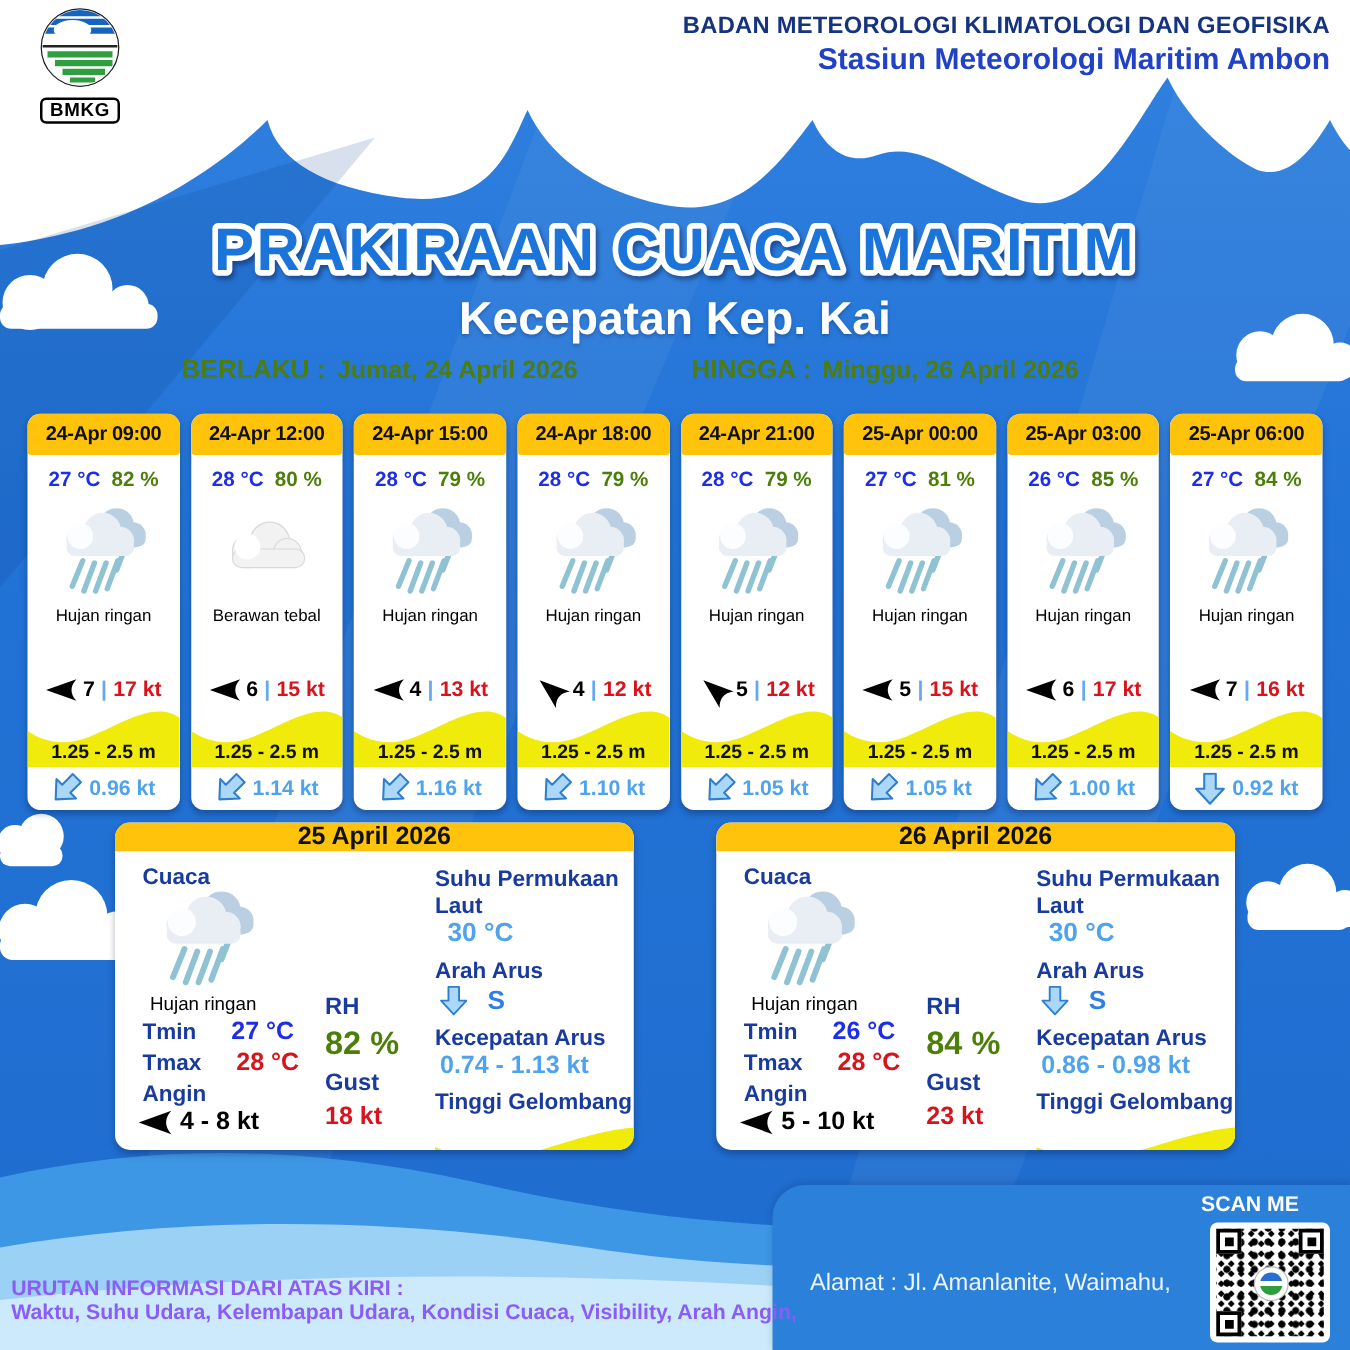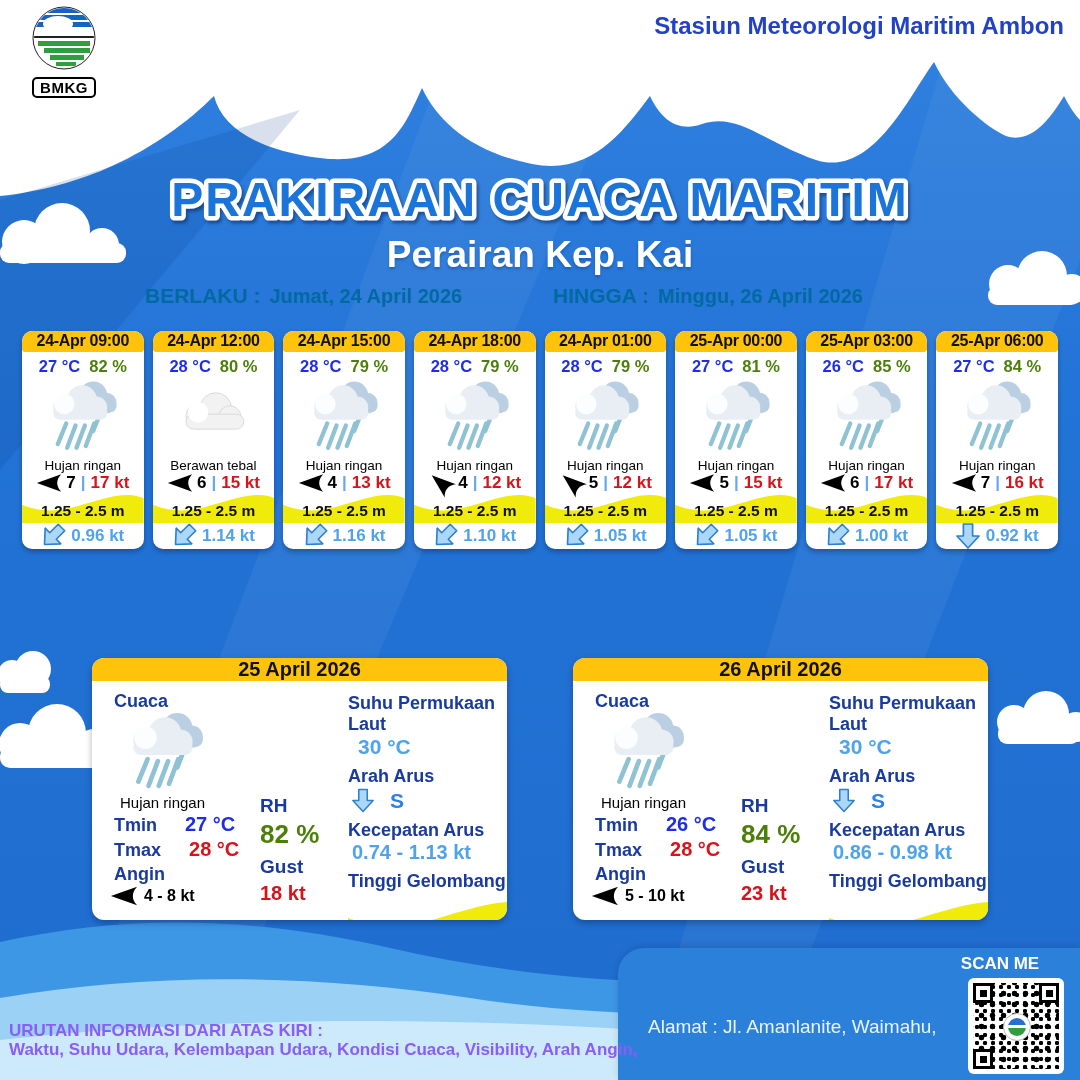--- a/index.html
+++ b/index.html
@@ -16,29 +16,29 @@
   .org-2{font-size:24px;font-weight:800;color:#2242C6;margin-top:2px;}
 
   
   .title-wrap{position:absolute;left:0;top:166px;width:1080px;text-align:center;z-index:2;}
   .title-svg text{font-family:"Liberation Sans",sans-serif;font-size:48px;font-weight:bold;
       letter-spacing:2px;fill:#1B74D9;stroke:#fff;stroke-width:9px;paint-order:stroke;
       stroke-linejoin:round;}
   .title-svg{filter:drop-shadow(2px 3px 1.5px rgba(10,25,70,.45));}
   .subtitle{position:absolute;left:0;top:234px;width:1080px;text-align:center;color:#fff;
       font-size:37px;font-weight:800;z-index:2;text-shadow:0 2px 3px rgba(10,25,70,.3);}
-  .valid-row{position:absolute;left:0;top:284px;width:960px;height:30px;color:#0369a1;z-index:2;}
+  .valid-row{position:absolute;left:0;top:284px;width:960px;height:30px;color:#4d7c0f;z-index:2;}
   .valid-group{position:absolute;display:flex;gap:9px;align-items:baseline;white-space:nowrap;}
   .vg-1{left:145px;} .vg-2{left:553px;}
   .valid-label{font-size:21px;font-weight:800;}
   .valid-value{font-size:20px;font-weight:600;}
 
   
   .hourly-row{position:absolute;left:22px;right:22px;top:331px;display:flex;gap:9px;z-index:2;}
-  .hcard{flex:1;height:218px;background:#fff;border-radius:10px;display:flex;flex-direction:column;
+  .hcard{flex:1;height:317px;background:#fff;border-radius:10px;display:flex;flex-direction:column;
       box-shadow:0 3px 5px rgba(0,10,40,.3);overflow:hidden;}
   .hcard-time{height:33px;background:#FFC30B;border-radius:10px 10px 3px 3px;display:flex;
       align-items:center;justify-content:center;font-size:16px;font-weight:800;color:#111;
       letter-spacing:-.3px;}
   .hcard-temps{height:30px;display:flex;align-items:center;justify-content:center;gap:9px;
       padding-top:5px;}
   .hcard-temps .t{color:#1E2EE6;font-size:16.5px;font-weight:800;white-space:nowrap;}
   .hcard-temps .h{color:#4C7F0A;font-size:16.5px;font-weight:800;white-space:nowrap;}
   .hcard-icon{height:86px;display:flex;align-items:center;justify-content:center;}
   .wx{display:none;}
@@ -66,21 +66,21 @@
   .dcard-date{height:38px;background:#FFC30B;display:flex;align-items:center;justify-content:center;
       font-size:20px;font-weight:800;color:#111;}
   .dcard-body{flex:1;display:grid;grid-template-columns:150px 88px 1fr;padding:10px 12px 8px 18px;}
   .dlabel{font-size:18px;color:#1A3B9E;font-weight:600;}
   .dcol1 .dlabel{margin-left:4px;}
   .dcard-icon{margin:-4px 0 -6px 6px;}
   .dweather{font-size:15px;color:#000;margin:0 0 2px 10px;}
   .kvrow{display:flex;align-items:baseline;gap:28px;margin-top:2px;}
   .v-tmin{color:#1E2EE6;font-size:20px;font-weight:800;}
   .v-tmax{color:#D8131B;font-size:20px;font-weight:800;}
-  .v-angin{color:#000;font-size:16px;font-weight:800;display:flex;align-items:center;gap:6px;}
+  .v-angin{color:#000;font-size:20px;font-weight:800;display:flex;align-items:center;gap:6px;}
   .dcol2{padding-top:104px;}
   .v-rh{color:#4C7F0A;font-size:26px;font-weight:800;margin:2px 0 6px 0;}
   .v-gust{color:#D8131B;font-size:20px;font-weight:800;margin-top:4px;}
   .dcol3 .dlabel{margin-top:7px;}
   .dcol3 .dlabel:first-child{margin-top:2px;}
   .v-sst{color:#4FA3EC;font-size:21px;font-weight:800;margin-left:10px;}
   .arus-row{display:flex;align-items:center;gap:16px;margin:1px 0 0 4px;}
   .v-arah{color:#2E7FE8;font-size:21px;font-weight:800;}
   .v-kecarus{color:#4FA3EC;font-size:20px;font-weight:800;margin-left:4px;}
   .dwave{position:relative;width:190px;height:50px;margin-top:4px;}
@@ -183,29 +183,30 @@
         <rect x="6" y="35" width="52" height="5" fill="#2F9E3F"></rect>
         <rect x="12" y="42" width="46" height="5" fill="#2F9E3F"></rect>
         <rect x="18" y="49" width="34" height="5" fill="#2F9E3F"></rect>
         <rect x="24" y="56" width="20" height="4" fill="#2F9E3F"></rect>
       </g>
     </svg>
     <div class="logo-badge">BMKG</div>
   </div>
 
   <div class="org">
+    <div class="org-1">BADAN METEOROLOGI KLIMATOLOGI DAN GEOFISIKA</div>
     <div class="org-2">Stasiun Meteorologi Maritim Ambon</div>
   </div>
 
   <div class="title-wrap">
     <svg class="title-svg" width="1080" height="66">
       <text x="540" y="50" text-anchor="middle">PRAKIRAAN CUACA MARITIM</text>
     </svg>
   </div>
-  <div class="subtitle">Perairan Kep. Kai</div>
+  <div class="subtitle">Kecepatan Kep. Kai</div>
   <div class="valid-row">
     <span class="valid-group vg-1">
       <span class="valid-label">BERLAKU :</span>
       <span class="valid-value">Jumat, 24 April 2026</span>
     </span>
     <span class="valid-group vg-2">
       <span class="valid-label">HINGGA :</span>
       <span class="valid-value">Minggu, 26 April 2026</span>
     </span>
   </div>
@@ -428,21 +429,21 @@
       <span class="cur-arrow" style="transform: rotate(45deg);">
         <svg width="24" height="26" viewBox="0 0 26 28">
               <path d="M8 1 h10 v13 h7 L13 27 L1 14 h7 Z" fill="#ABD8F8" stroke="#2E7FD0" stroke-width="1.8" stroke-linejoin="round"></path>
             </svg>
       </span>
       <span class="curv">1.10 kt</span>
     </div>
   </div>
 
   <div class="hcard icon-rain">
-    <div class="hcard-time">24-Apr 01:00</div>
+    <div class="hcard-time">24-Apr 21:00</div>
     <div class="hcard-temps">
       <span class="t">28 °C</span>
       <span class="h">79 %</span>
     </div>
     <div class="hcard-icon">
       <svg class="wx wx-rain" width="84" height="82" viewBox="0 0 90 86">
         <g fill="#bad0e2" transform="translate(13,-4)">
           <circle cx="26" cy="30" r="12"></circle>
               <circle cx="43" cy="24" r="15"></circle>
               <circle cx="57" cy="32" r="11"></circle>

